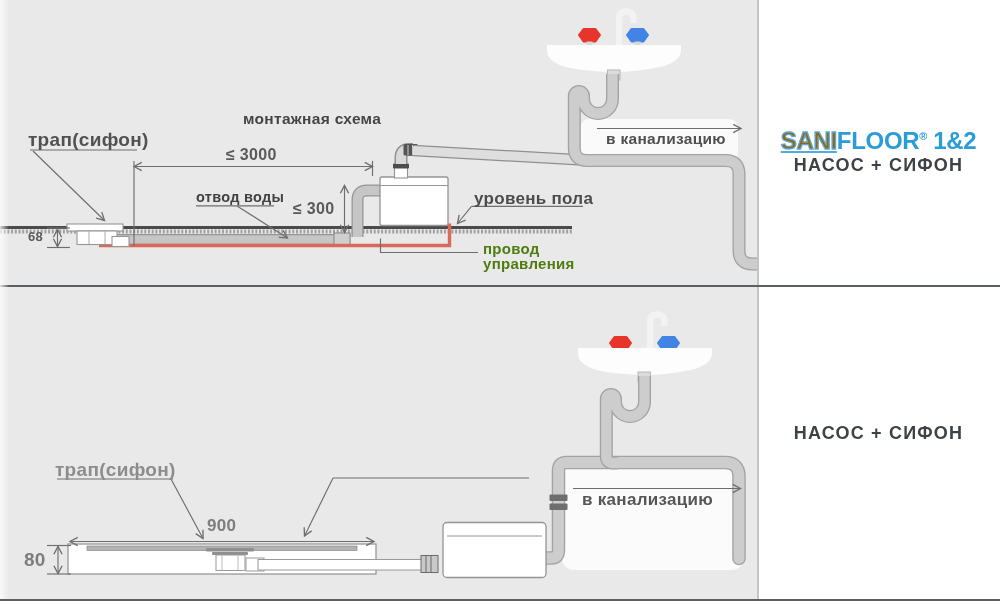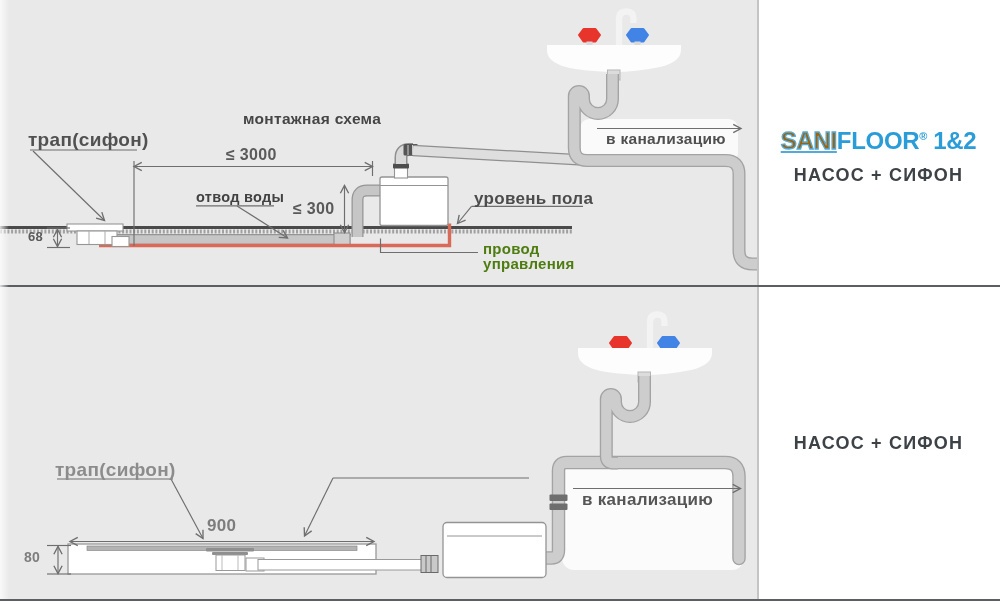--- a/index.html
+++ b/index.html
@@ -23,21 +23,21 @@
   .lbl.mid{font-size:15.5px;}
   .lbl.dim{font-size:13px;color:#5a5a5a;}
   .lbl.gray{color:#8c8c8c;}
   .lbl.two{line-height:14.5px;font-size:15px;color:#4d7c0f;}
   .brandbox{position:absolute;width:243px;text-align:center;}
   .brand{font-size:24px;font-weight:700;letter-spacing:-0.3px;white-space:nowrap;color:#2a9cd8;}
   .sani{color:#a16207;text-decoration:underline;-webkit-text-stroke:1.3px #54abd9;}
   .floor{color:#2a9cd8;}
   .reg{font-size:11px;vertical-align:super;}
   .model{margin-left:6px;}
-  .brand-sub{margin-top:10px;font-size:18px;font-weight:700;letter-spacing:1.2px;color:#3d4247;}
+  .brand-sub{margin-top:0;font-size:18px;font-weight:700;letter-spacing:1.2px;color:#3d4247;}
 </style>
 </head>
 <body>
 
 <div class="stage">
 
   <div class="panel-gray top"></div>
   <div class="logo-area top"></div>
   <div class="panel-gray bottom"></div>
   <div class="logo-area bottom"></div>
@@ -209,21 +209,21 @@
       <path d="M70,254.5 H374" marker-start="url(#a2)" marker-end="url(#a2)"></path>
       <path d="M58,259.5 V286.5" marker-start="url(#a2)" marker-end="url(#a2)"></path>
       <path d="M47,258.5 H71"></path>
       <path d="M47,287 H71"></path>
       <path d="M573,201.5 H740.5" marker-end="url(#a2)"></path>
     </g>
   </svg>
 
   <div class="lbl big gray" style="left:55px;top:459px">трап(сифон)</div>
   <div class="lbl dim" style="left:207px;top:516px;font-size:17px;color:#7d7d7d">900</div>
-  <div class="lbl dim" style="left:24px;top:549px;font-size:14px;color:#7d7d7d">80</div>
+  <div class="lbl dim" style="left:24px;top:549px;font-size:19px;color:#7d7d7d">80</div>
   <div class="lbl" style="left:582px;top:490px;font-size:17px;color:#565656">в канализацию</div>
 
   <div class="brandbox" style="left:757px;top:423px">
     <div class="brand-sub">НАСОС + СИФОН</div>
   </div>
 
   <div class="edgeglow"></div>
 </div>
 
 </body></html>

